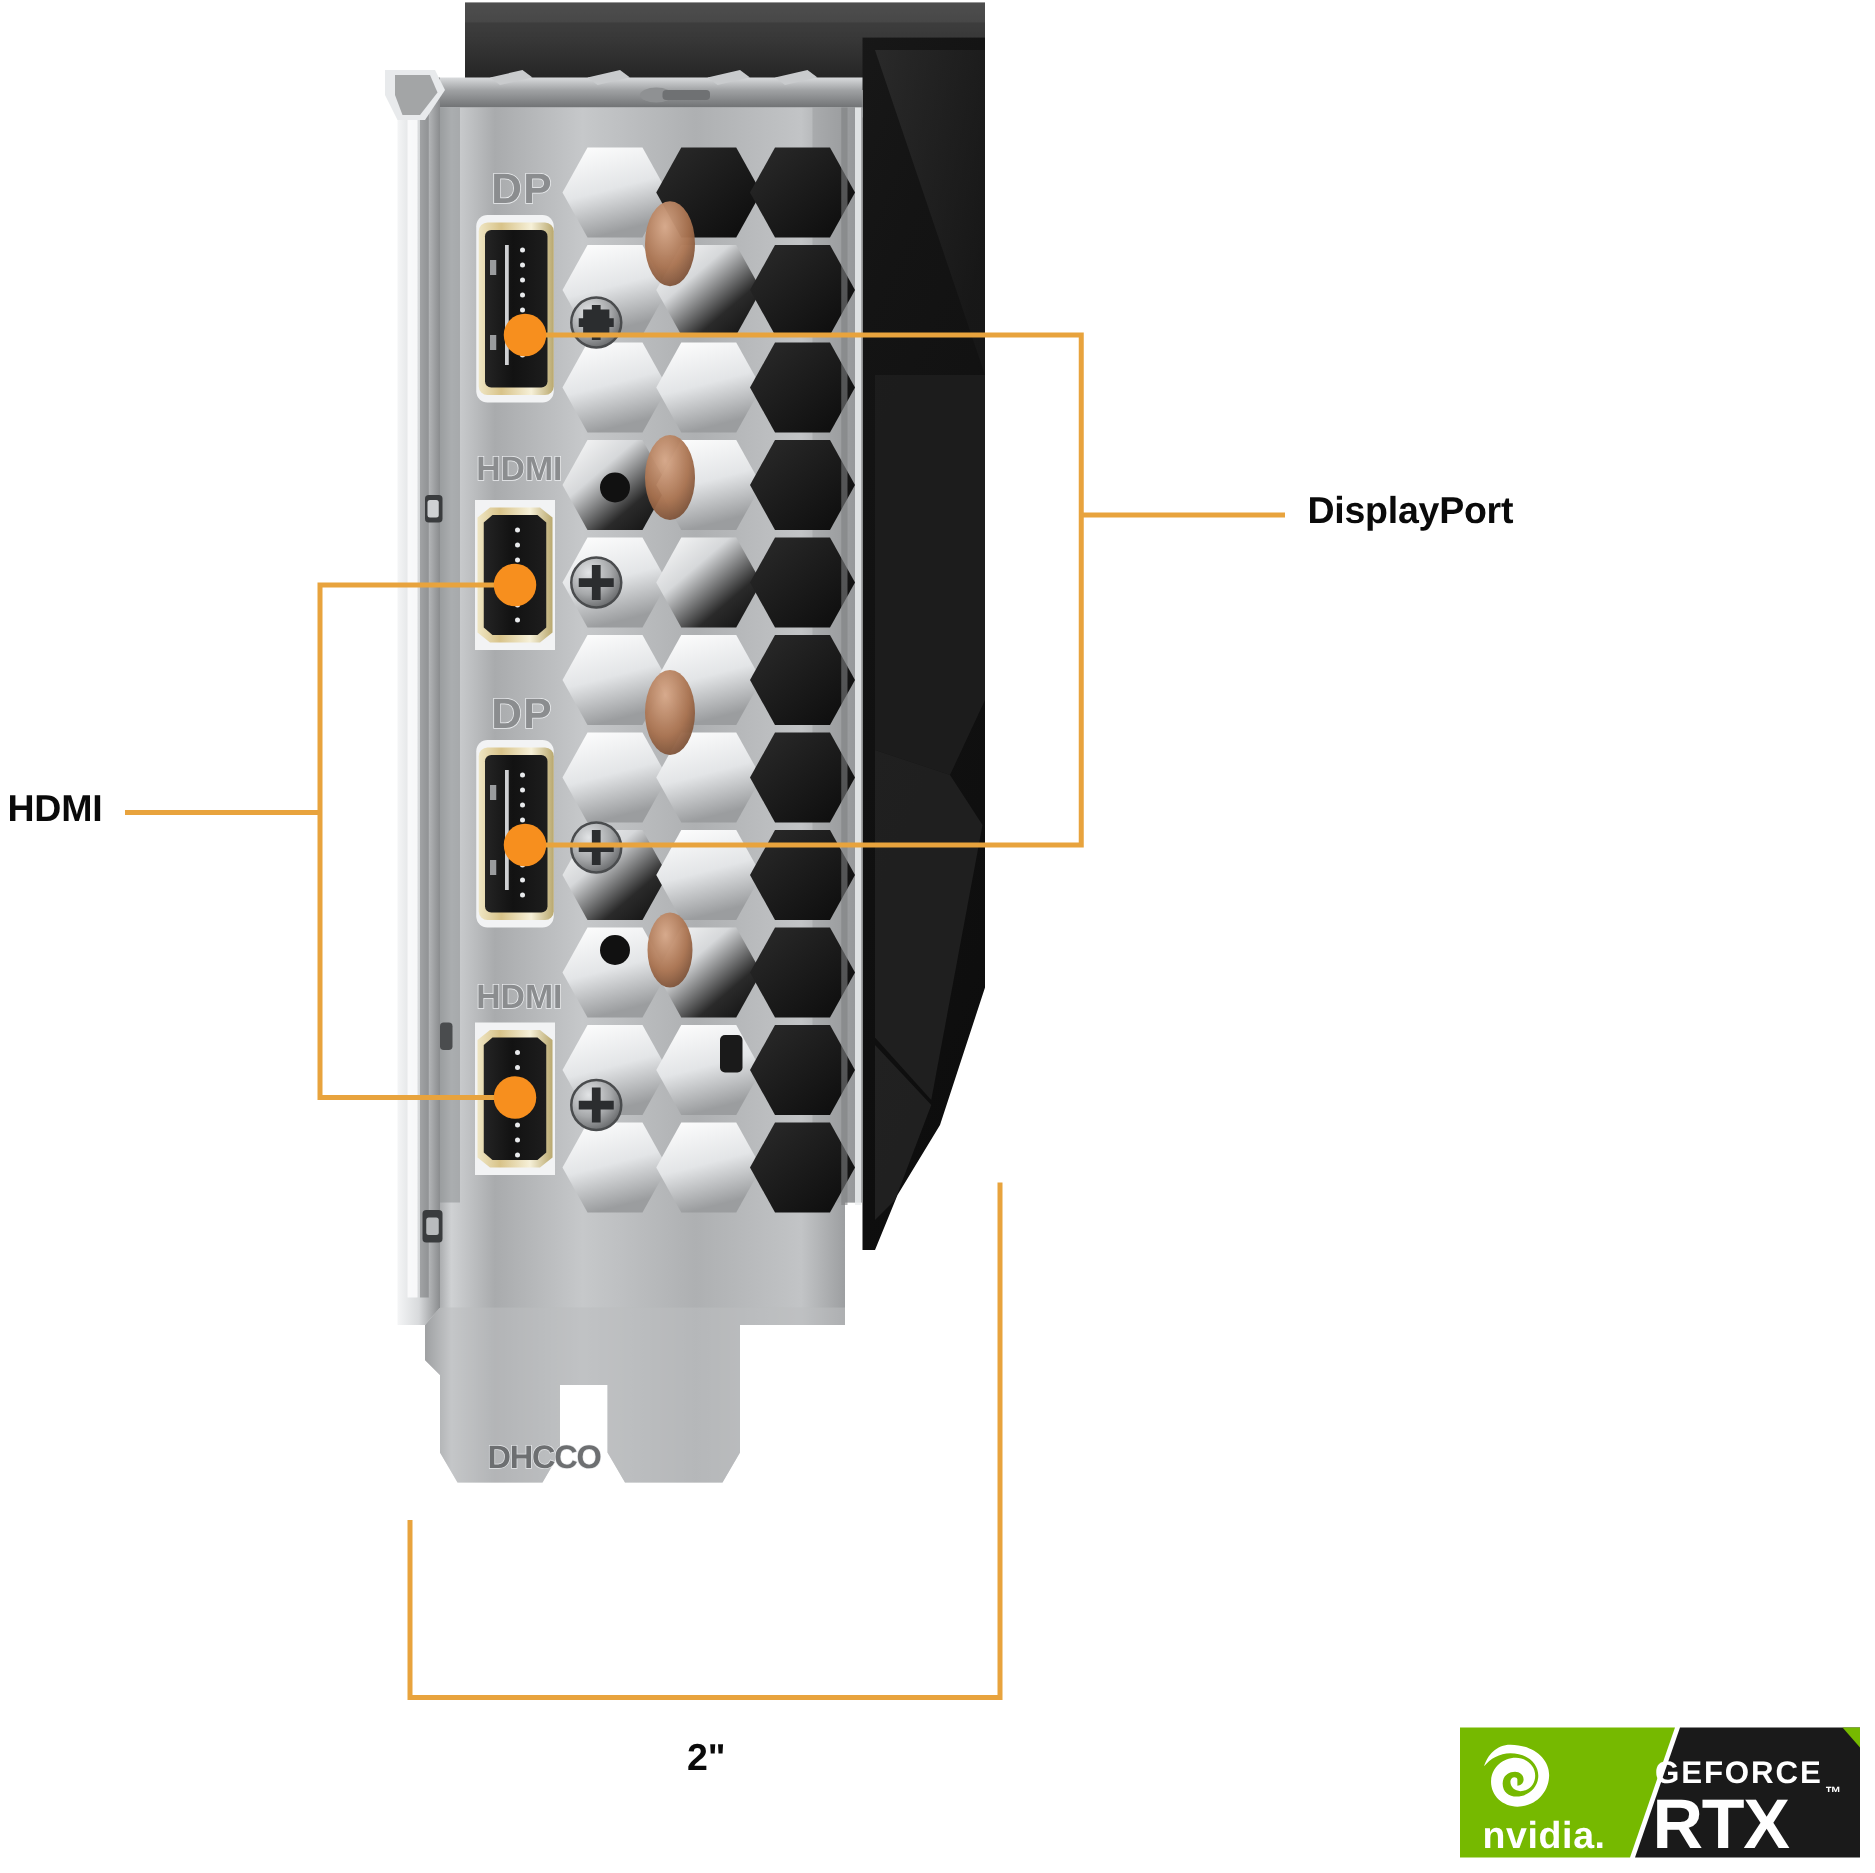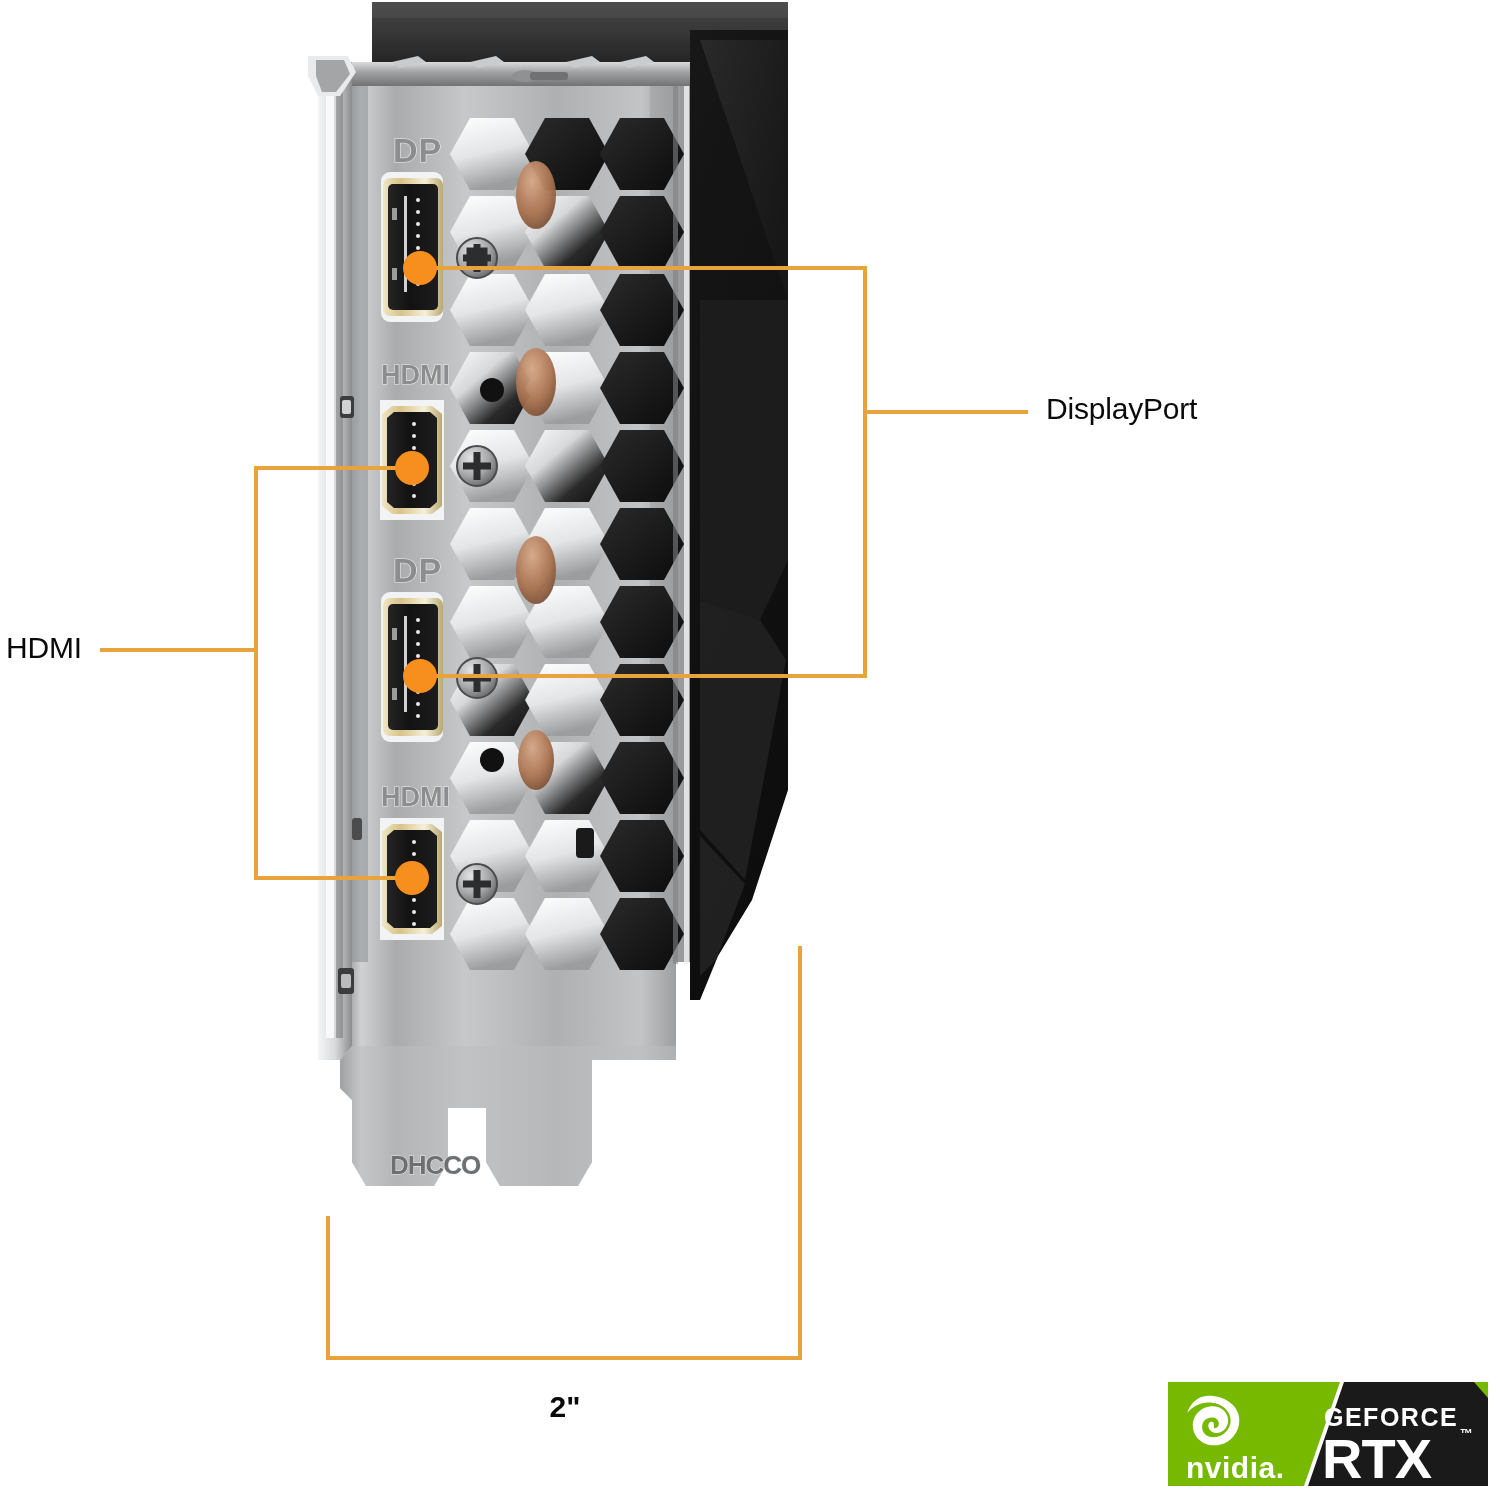--- a/index.html
+++ b/index.html
@@ -20,21 +20,21 @@
   }
   #art {
     position: absolute;
     left: 0; top: 0;
     width: 1500px;
     height: 1498px;
   }
   .callout-label {
     position: absolute;
     font-family: "Liberation Sans", sans-serif;
-    font-weight: normal;
+    font-weight: bold;
     color: #0a0a0a;
     white-space: nowrap;
     line-height: 1;
   }
   #label-displayport {
     left: 1046px;
     top: 396px;
     font-size: 30px;
     letter-spacing: -0.2px;
   }

